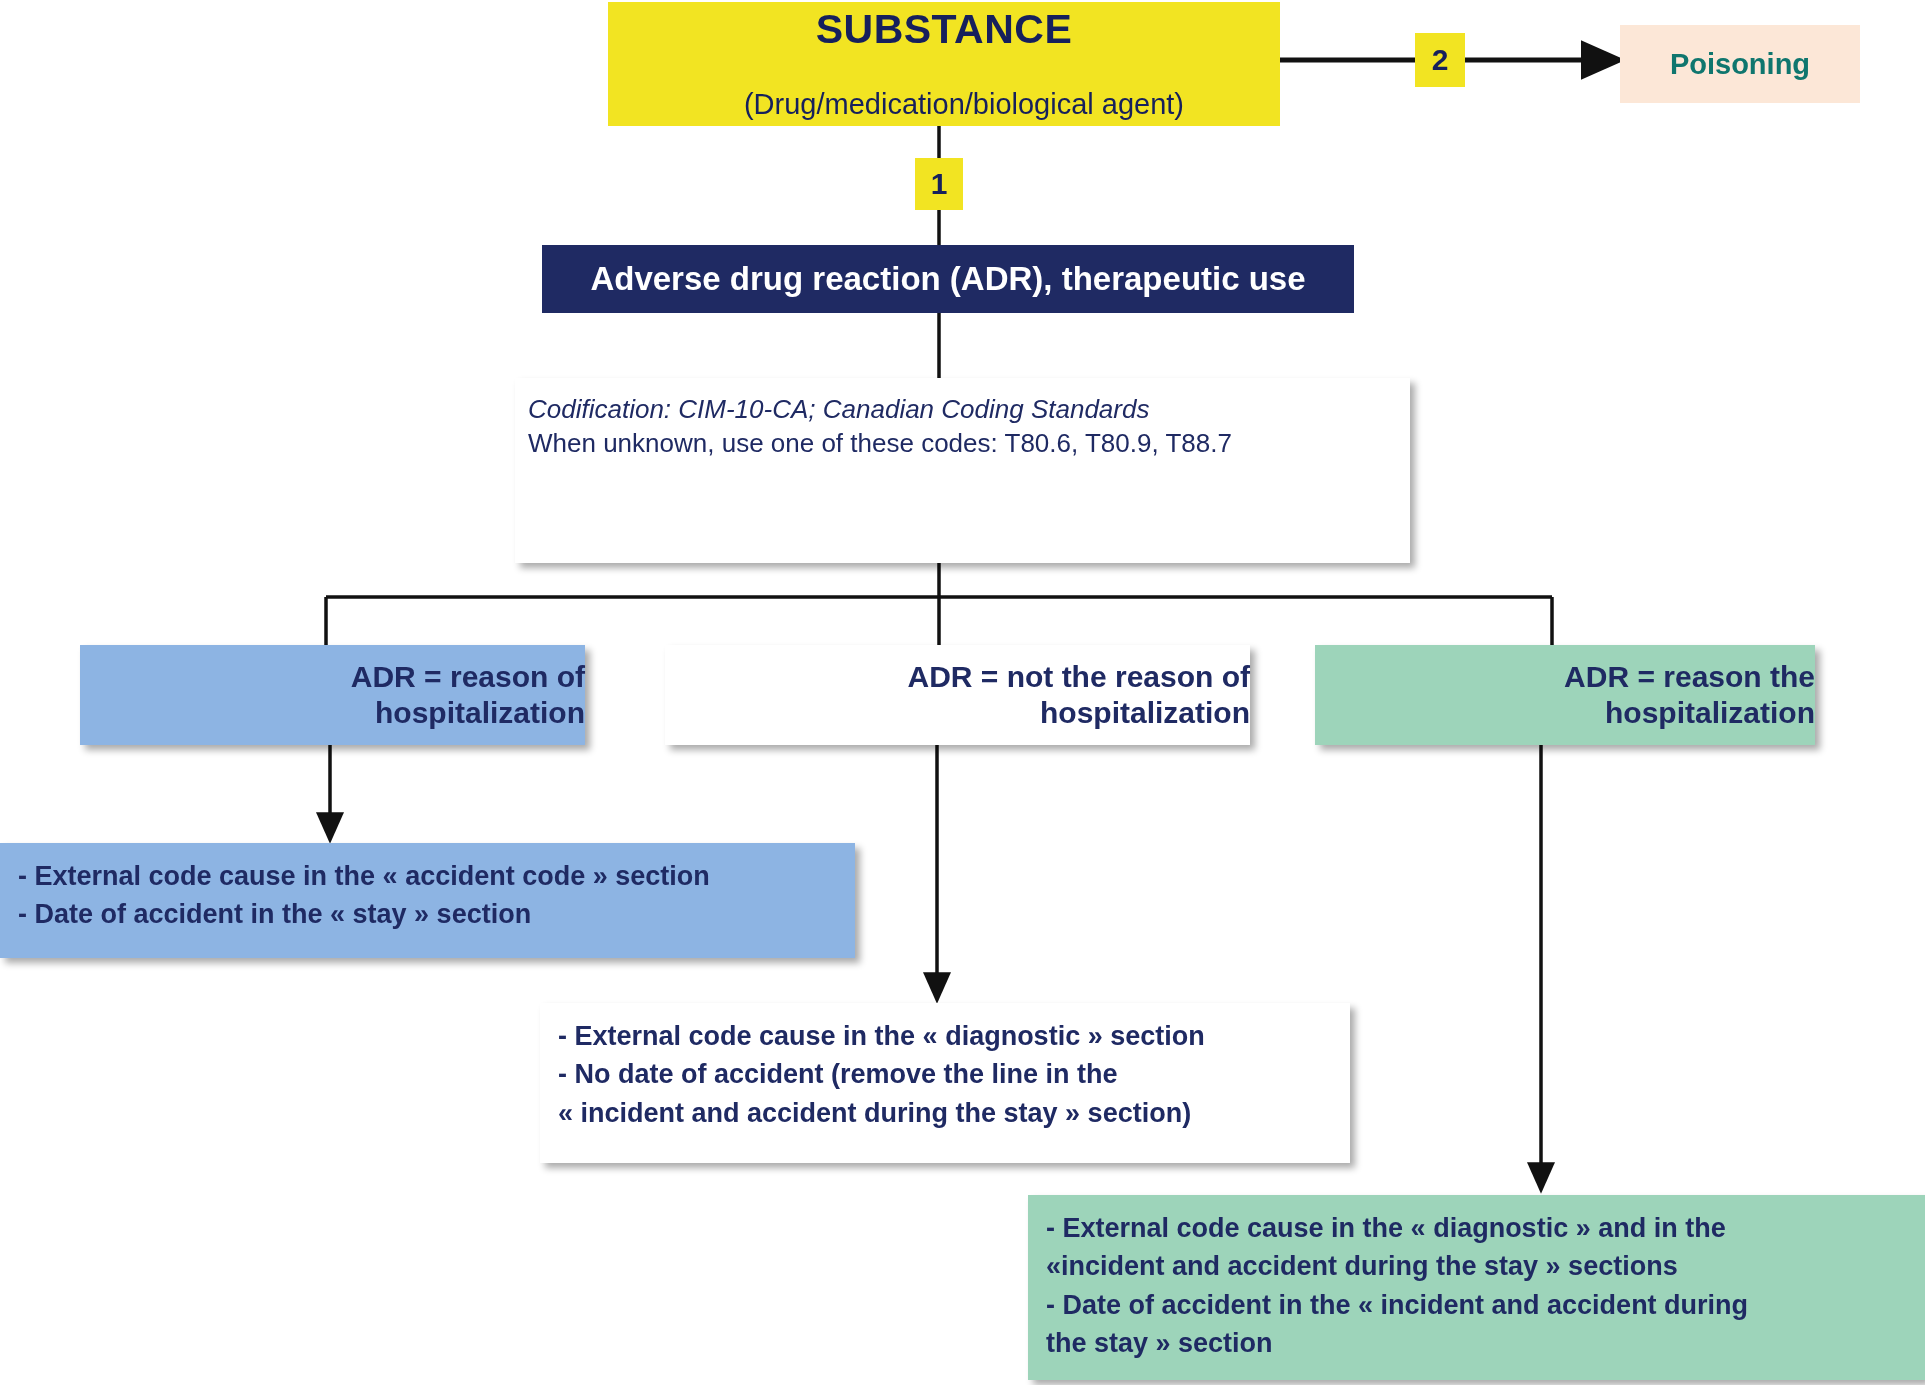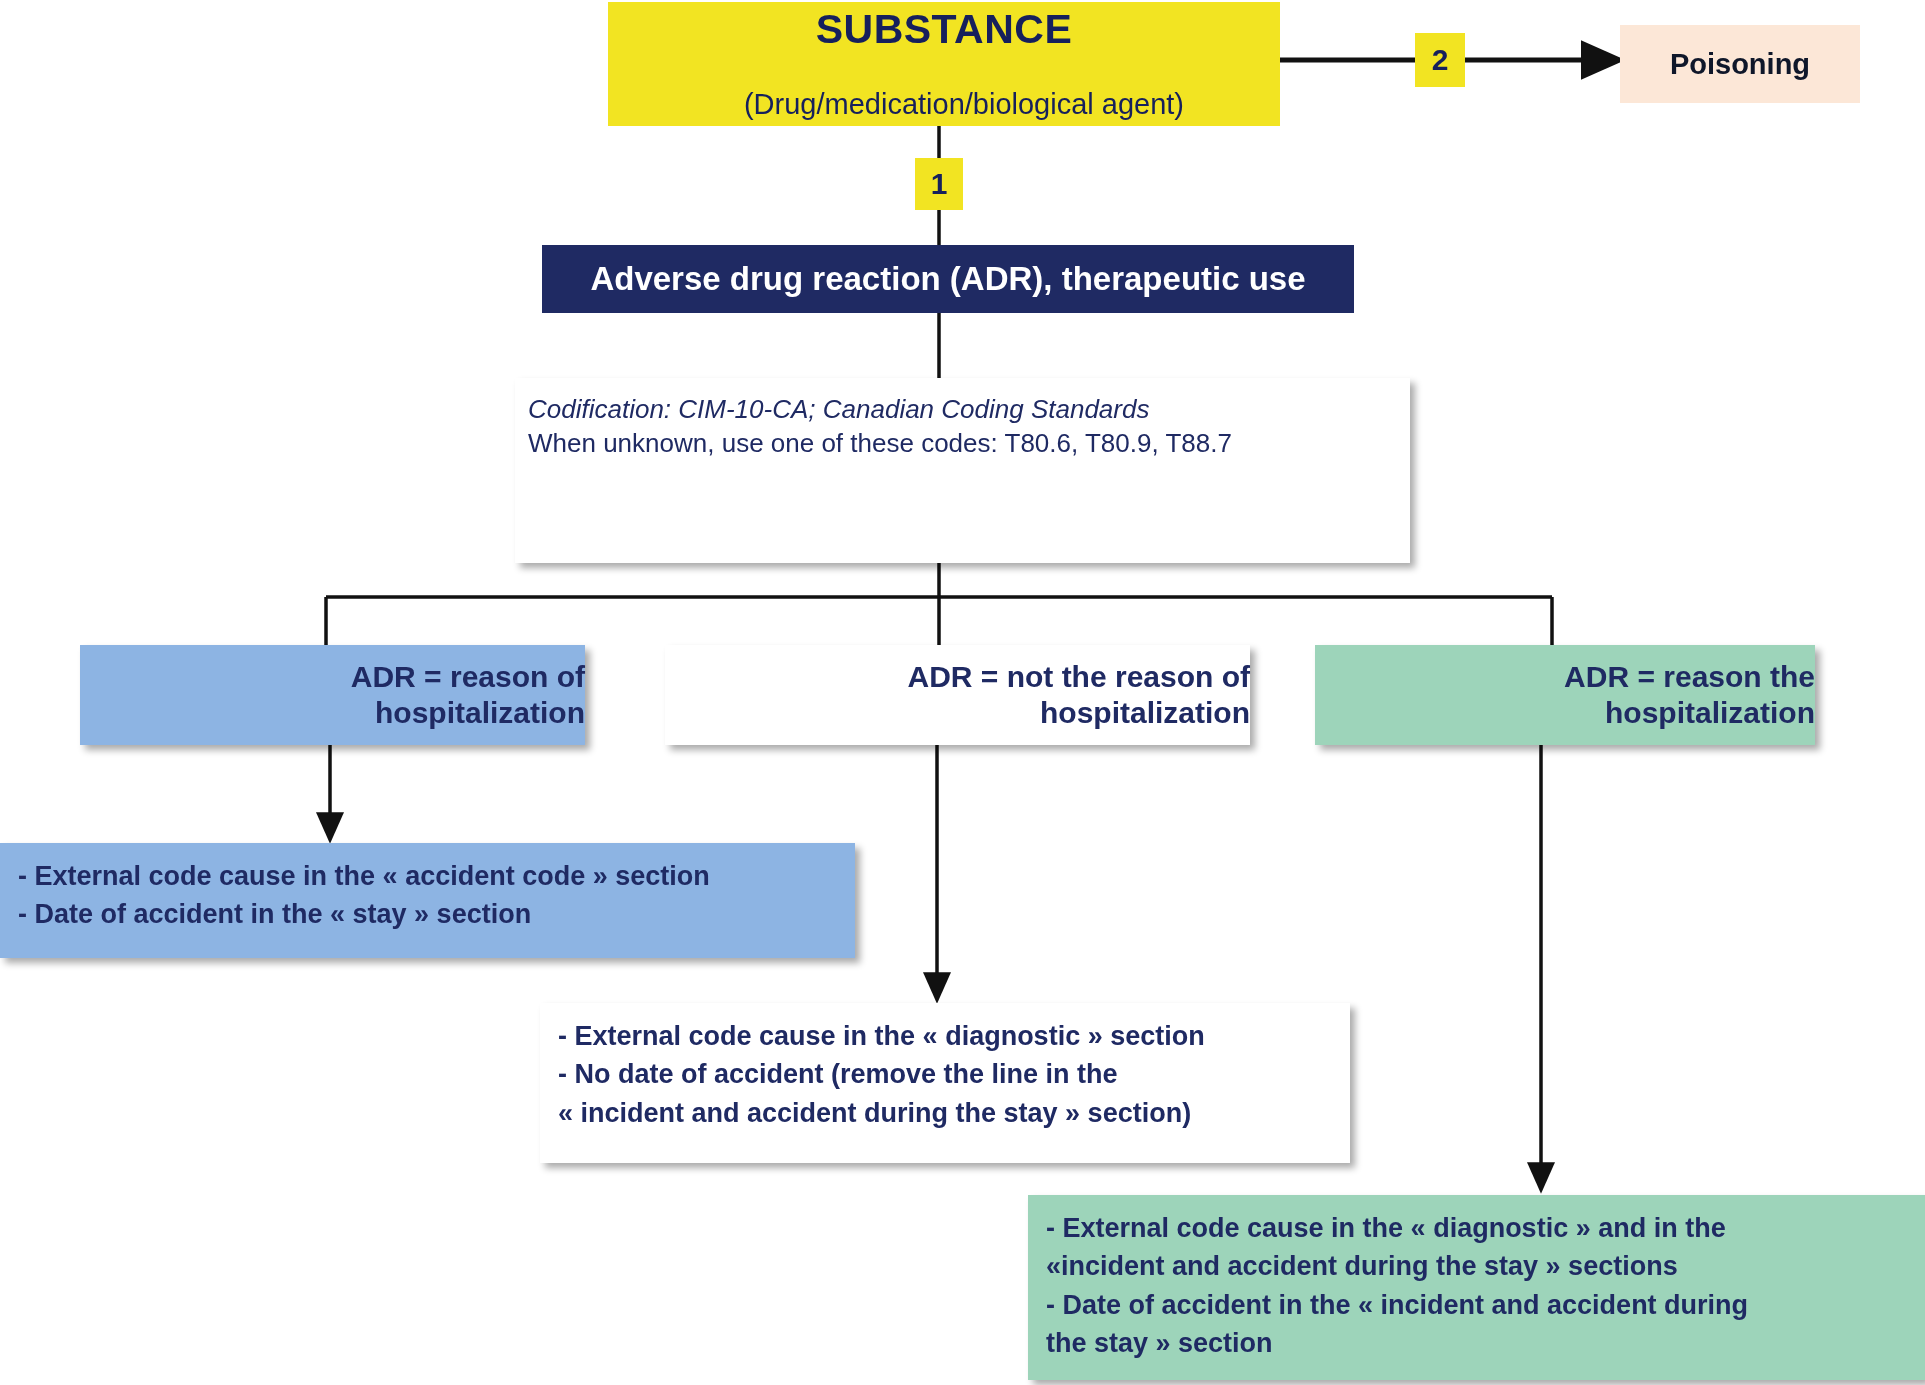--- a/index.html
+++ b/index.html
@@ -52,21 +52,21 @@
     line-height: 1.1;
     margin-left: 40px;
   }
 
   
   #poisoning-box {
     left: 1620px; top: 25px; width: 240px; height: 78px;
     background: #FCE7D7;
     font-size: 29px;
     align-items: center;
-    color: #0f172a;
+    color: #0f766e;
   }
 
   
   #adr-bar {
     left: 542px; top: 245px; width: 812px; height: 68px;
     background: #1F2A63;
     color: #ffffff;
     font-size: 33px;
     align-items: center;
   }

